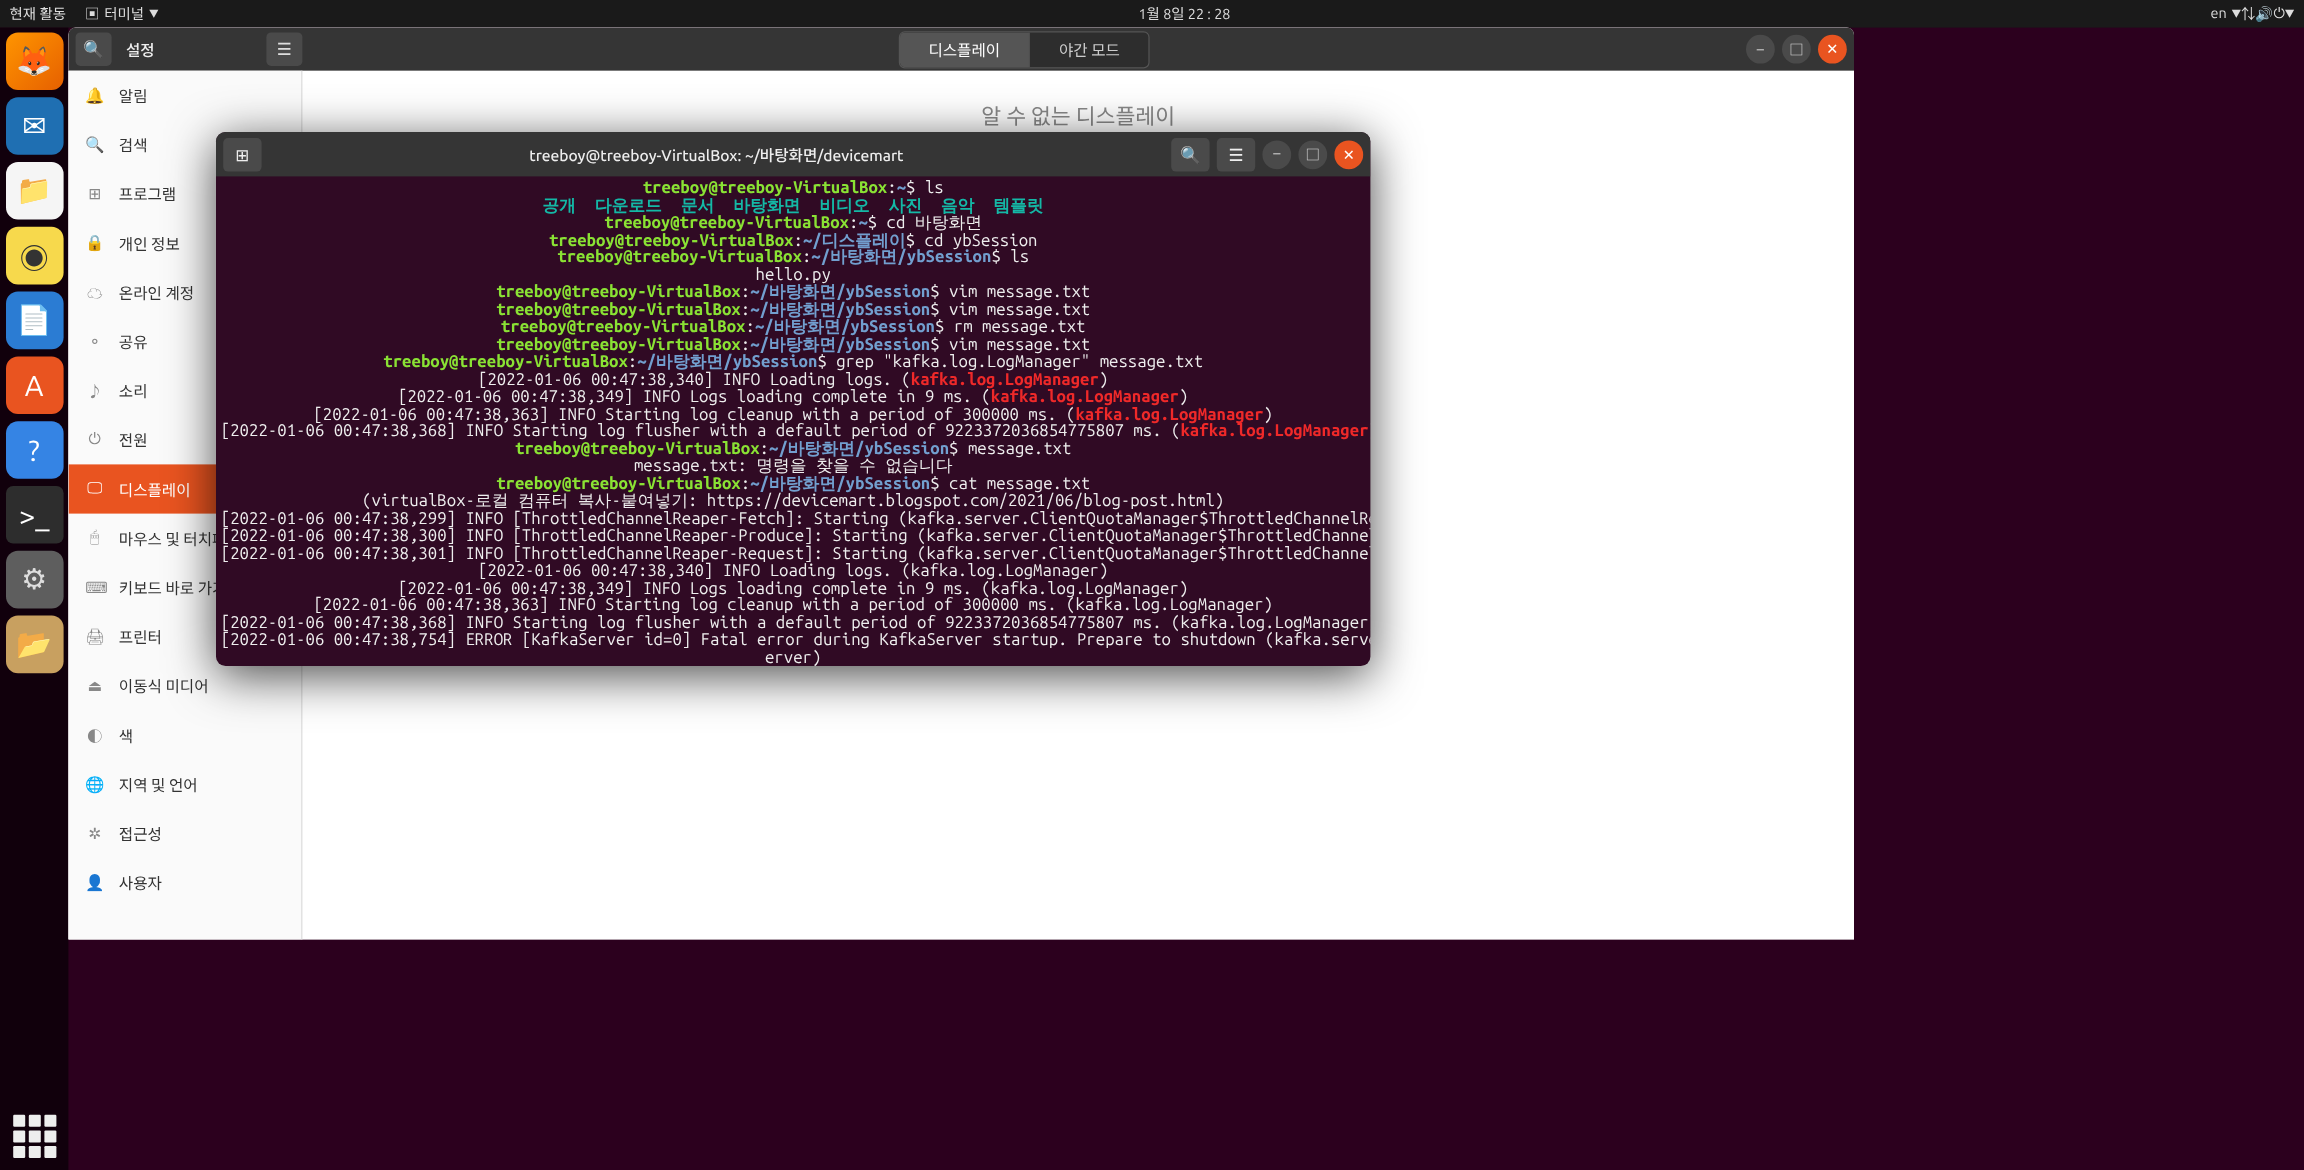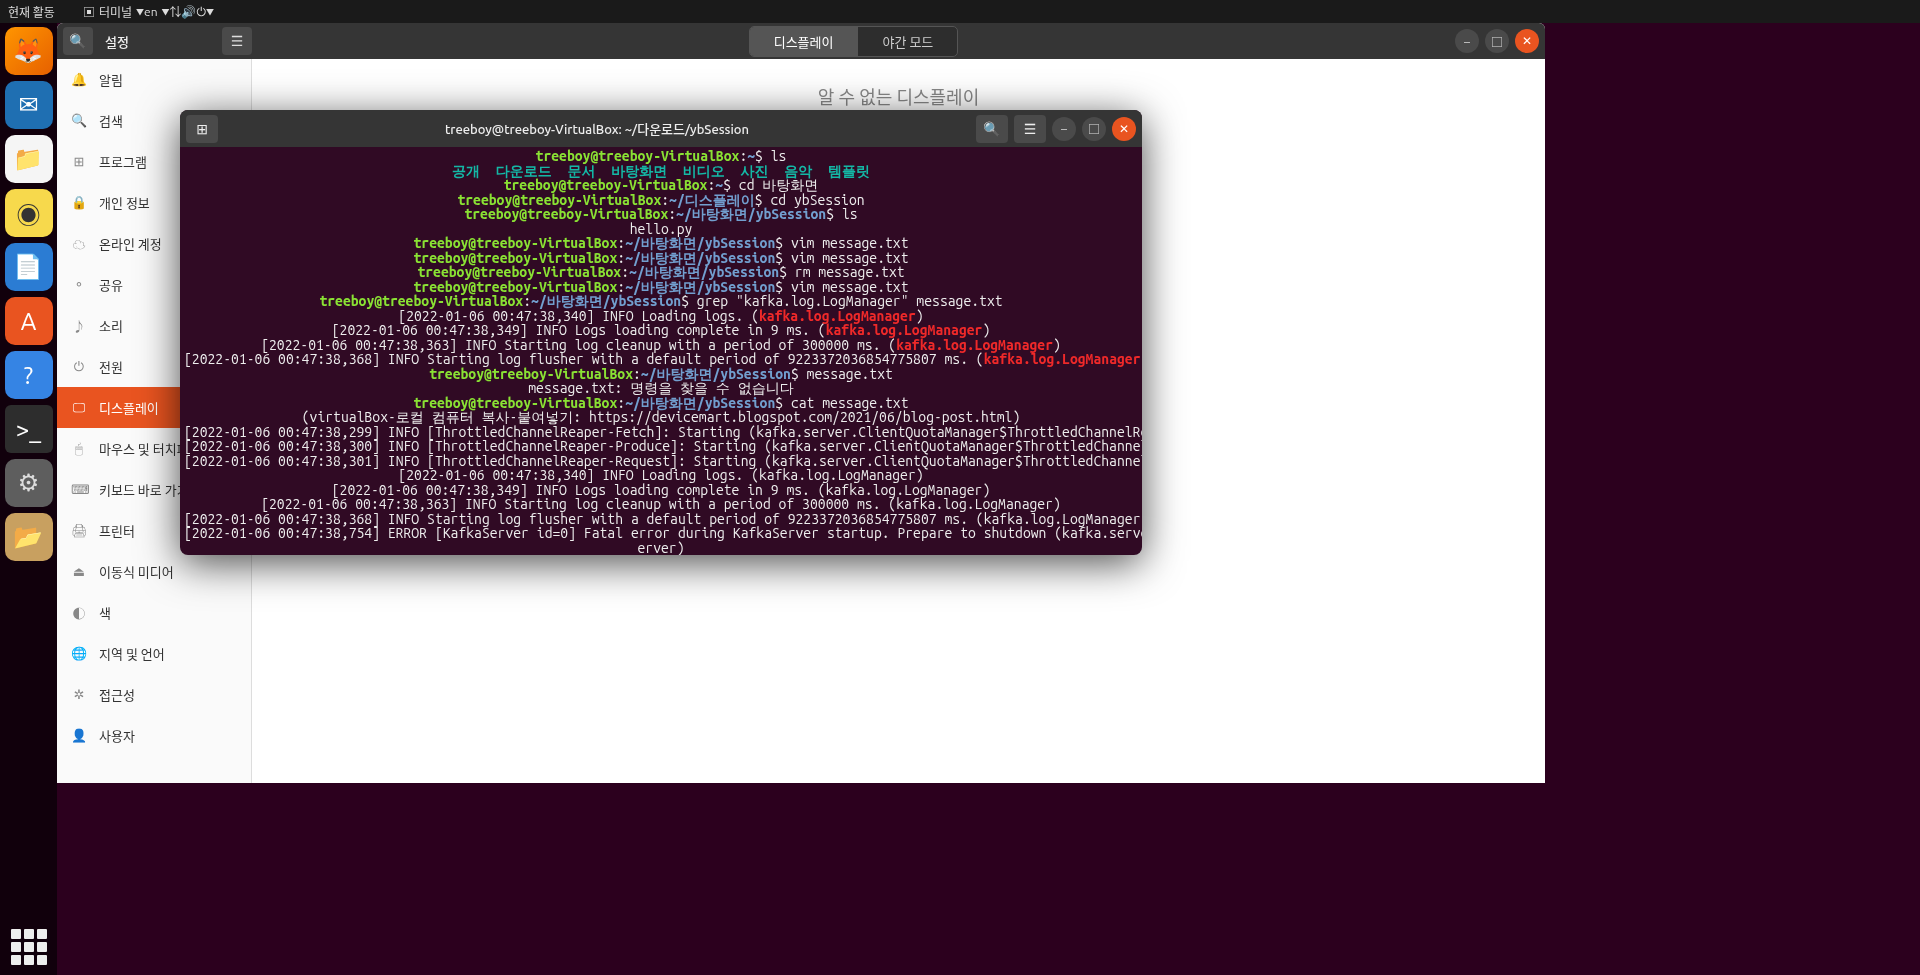--- a/index.html
+++ b/index.html
@@ -13,21 +13,21 @@
 }
 .topbar {
   height: 23px;
   background: #1a1a1a;
   color: #ddd;
   display: flex;
   align-items: center;
   font-size: 12px;
   padding: 0 8px;
 }
-.topbar-left { display: flex; align-items: flex-start; gap: 28px; }
+.topbar-left { display: flex; align-items: flex-start; gap: 16px; }
 .topbar-center { flex: 1; text-align: center; }
 .topbar-right { display: flex; align-items: center; }
 .topbar-item { display: flex; align-items: center; gap: 4px; }
 .dropdown-arrow { font-size: 8px; }
 
 .dock {
   position: absolute;
   left: 0;
   top: 23px;
   width: 57px;
@@ -175,20 +175,21 @@
 
 <div class="topbar">
   <div class="topbar-left">
     <span class="topbar-item">현재 활동</span>
     <span class="topbar-item">
       <span>▣</span>
       <span>터미널</span>
       <span class="dropdown-arrow">▼</span>
     </span>
   </div>
+  <div class="topbar-center">1월 8일  22 : 28</div>
   <div class="topbar-right">
     <span class="topbar-item">
       <span>en</span>
       <span class="dropdown-arrow">▼</span>
     </span>
     <span>⇅</span>
     <span>🔊</span>
     <span>⏻</span>
     <span class="dropdown-arrow">▼</span>
   </div>
@@ -316,21 +317,21 @@
       <div>알 수 없는 디스플레이</div>
     </div>
   </div>
 </div>
 
 <div class="terminal-window">
   <div class="term-titlebar">
     <div class="term-tab-btn">
         <span>⊞</span>
       </div>
-    <div class="term-title">treeboy@treeboy-VirtualBox: ~/다운로드/ybSession</div>
+    <div class="term-title">treeboy@treeboy-VirtualBox: ~/바탕화면/devicemart</div>
     <div class="term-right-btns">
       <div class="term-tab-btn">
           <span>🔍</span>
         </div>
       <div class="term-tab-btn">
           <span>☰</span>
         </div>
       <div class="win-ctrl other">–</div>
       <div class="win-ctrl other">□</div>
       <div class="win-ctrl close">✕</div>

